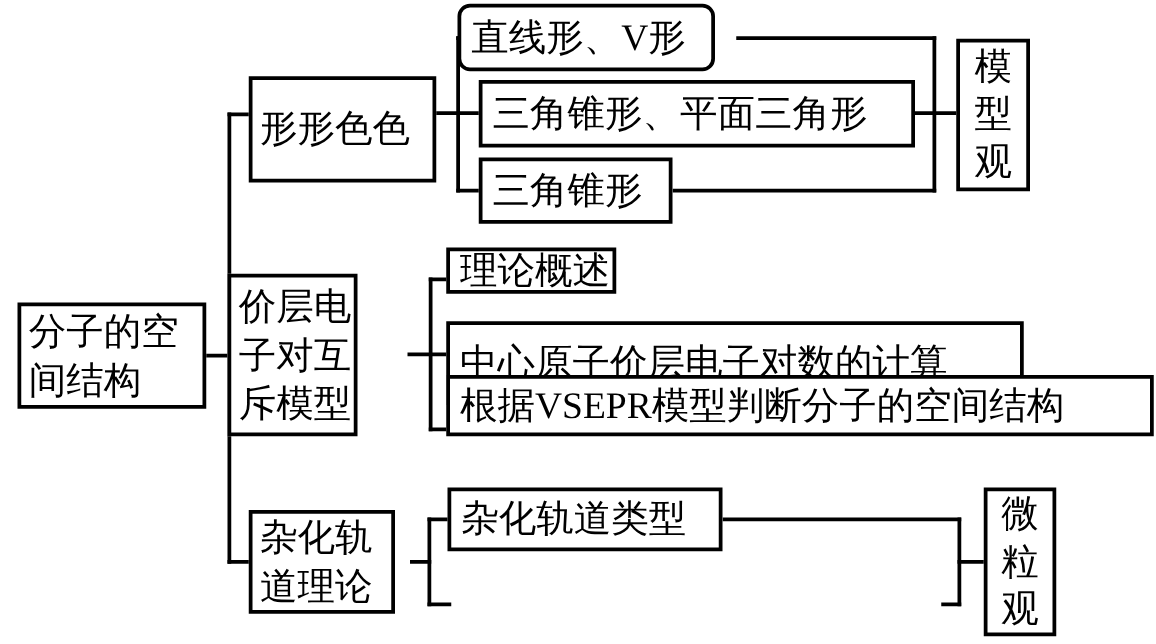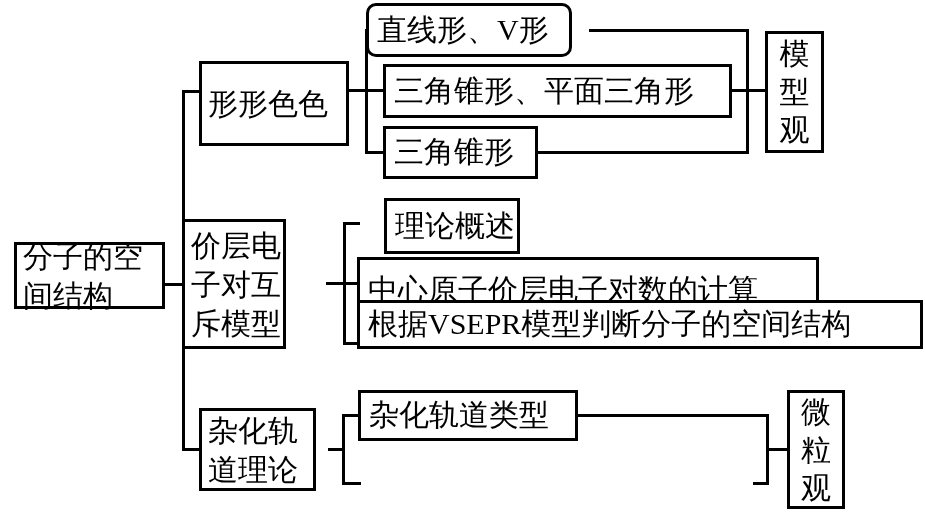--- a/index.html
+++ b/index.html
@@ -59,21 +59,21 @@
     z-index: 1;
   }
   .hline { height: 3px; }
   .vline { width: 3px; }
 </style>
 </head>
 <body>
 
 <div class="canvas">
 
-  <div class="box multi" style="left:14px; top:242px; width:151px; height:67px;">
+  <div class="box multi" style="left:14px; top:242px; width:151px; height:85px;">
     <span class="ln">分子的空</span>
     <span class="ln">间结构</span>
   </div>
 
   <div class="box multi" style="left:199px; top:49px; width:150px; height:85px;margin-top:12px;">
     <span class="ln">形形色色</span>
   </div>
 
   <div class="box single" style="left:366px; top:3px; width:206px; height:54px;border-radius:10px;">
     <span>直线形、V形</span>
@@ -92,21 +92,21 @@
     <span class="ch">型</span>
     <span class="ch">观</span>
   </div>
 
   <div class="box multi" style="left:182px; top:219px; width:104px; height:130px;">
     <span class="ln">价层电</span>
     <span class="ln">子对互</span>
     <span class="ln">斥模型</span>
   </div>
 
-  <div class="box single" style="left:357px; top:198px; width:136px; height:56px;margin-left:27px;">
+  <div class="box single" style="left:357px; top:198px; width:136px; height:37px;">
     <span>理论概述</span>
   </div>
 
   <div class="box single" style="left:357px; top:257px; width:462px; height:67px;">
     <span>中心原子价层电子对数的计算</span>
   </div>
 
   <div class="box single" style="left:357px; top:300px; width:566px; height:49px;">
     <span>根据VSEPR模型判断分子的空间结构</span>
   </div>

